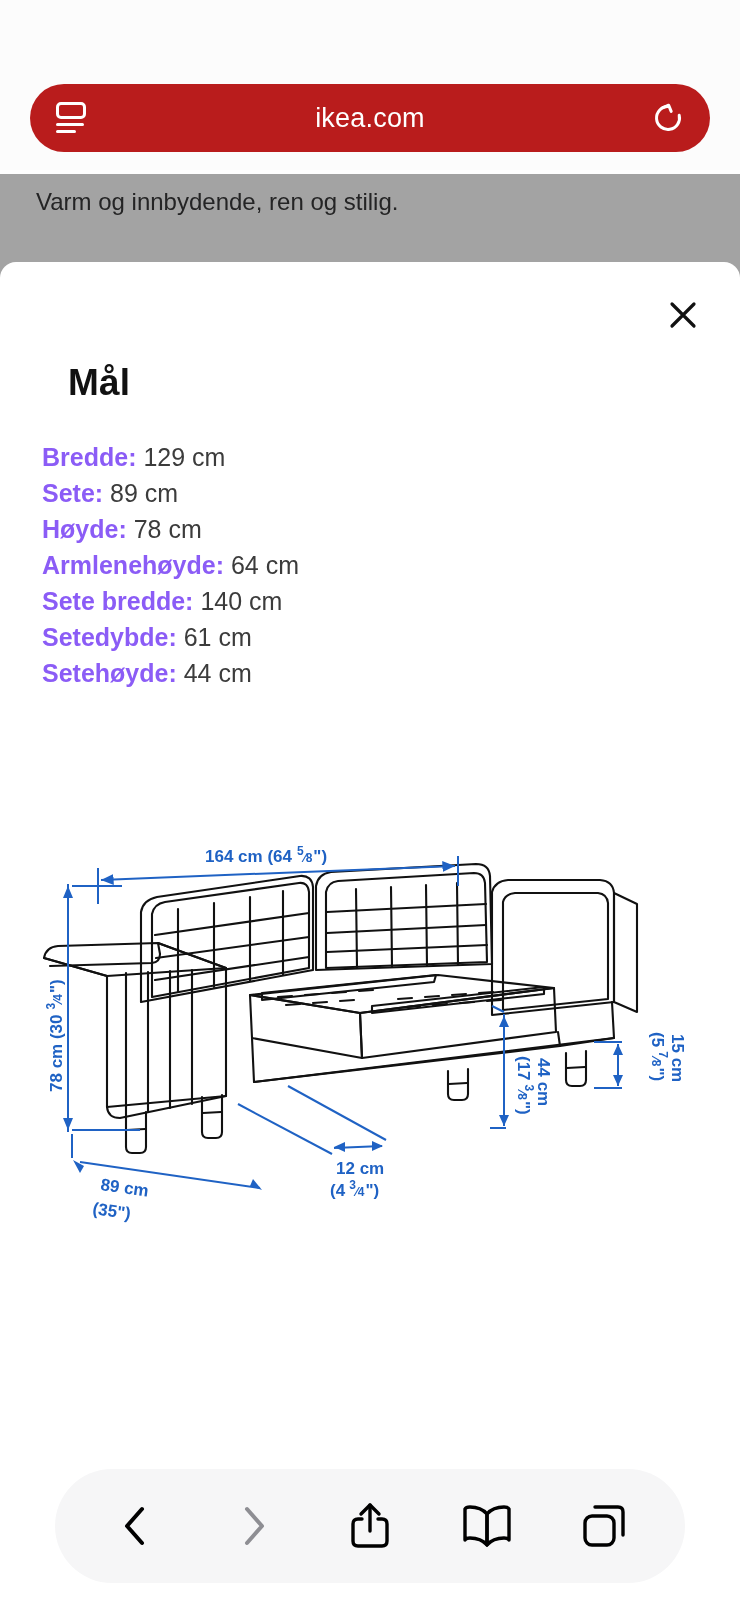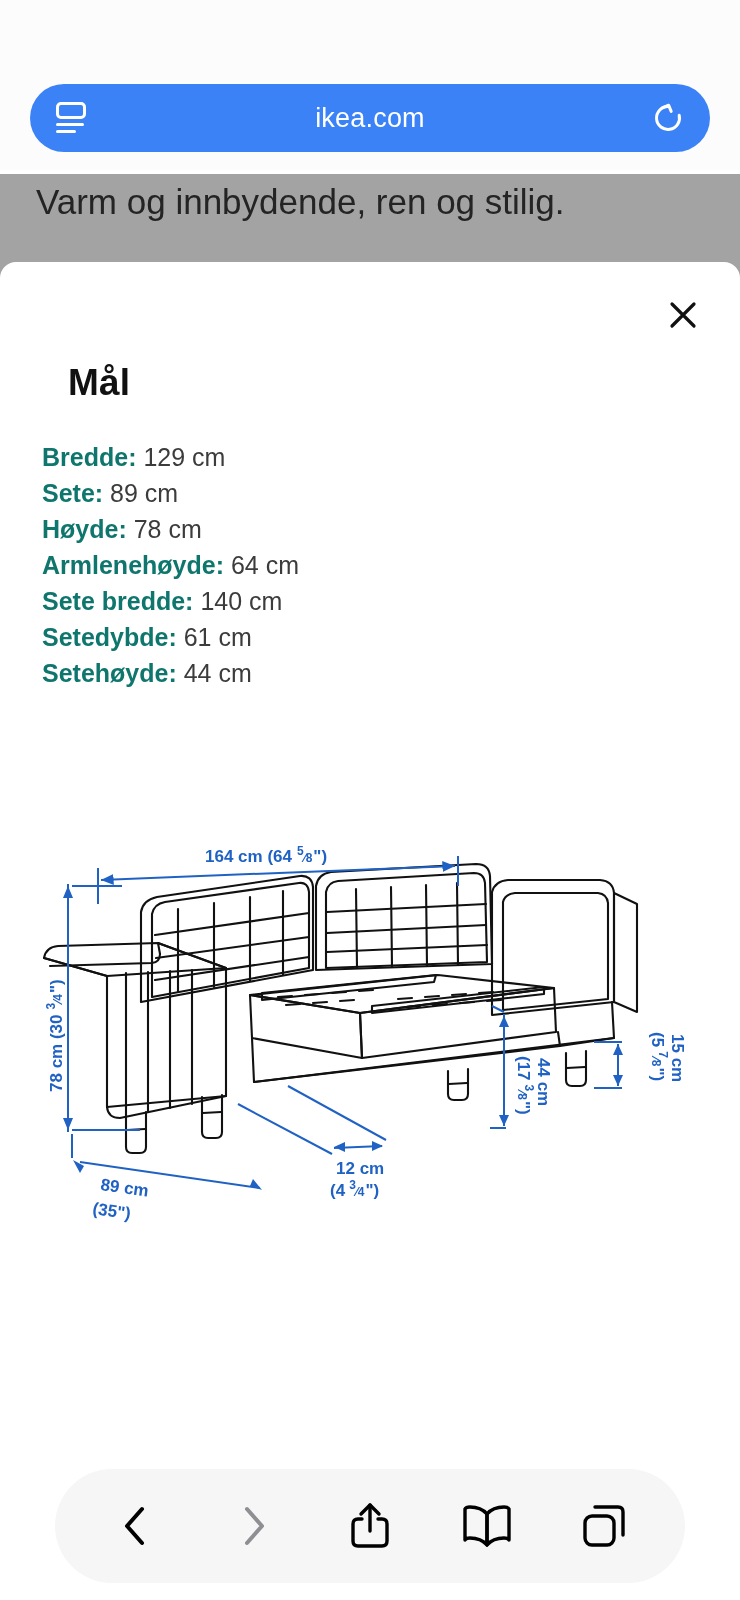--- a/index.html
+++ b/index.html
@@ -104,21 +104,21 @@
   }
   .battery-wrap { display:flex; align-items:center; }
 
   
   .address-bar {
     position: absolute;
     left: 30px;
     top: 84px;
     width: 680px;
     height: 68px;
-    background: #3b82f6;
+    background: #b91c1c;
     border-radius: 34px;
     display: flex;
     align-items: center;
     justify-content: center;
   }
   .addr-url {
     color: #ffffff;
     font-size: 27px;
     letter-spacing: 0.2px;
   }
@@ -159,21 +159,21 @@
     width: 740px;
     height: 110px;
     background: #ffffff;
     z-index: 1;
   }
   .page-behind .txt {
     position: absolute;
     left: 36px;
     top: 6px;
     width: 660px;
-    font-size: 35px;
+    font-size: 24px;
     line-height: 52px;
     color: #39393a;
   }
   .scrim {
     position: absolute;
     top: 174px; left: 0;
     width: 740px;
     height: 106px;
     background: rgba(0,0,0,0.36);
     z-index: 2;
@@ -219,21 +219,21 @@
     width: 640px;
   }
   .spec-row {
     font-size: 25px;
     line-height: 36px;
     color: #3c3c3c;
     white-space: nowrap;
   }
   .spec-row b {
     font-weight: 700;
-    color: #0f766e;
+    color: #8b5cf6;
   }
 
   
   .drawing {
     position: absolute;
     left: 0;
     top: 580px;
     width: 740px;
     height: 420px;
   }

